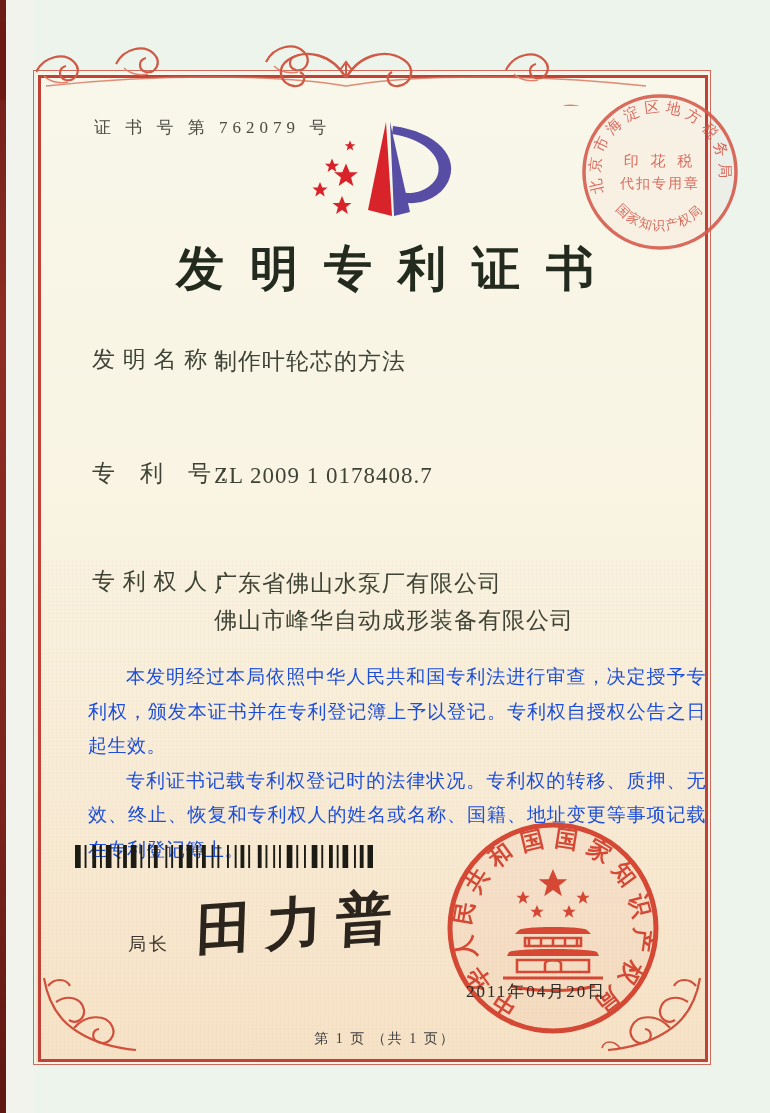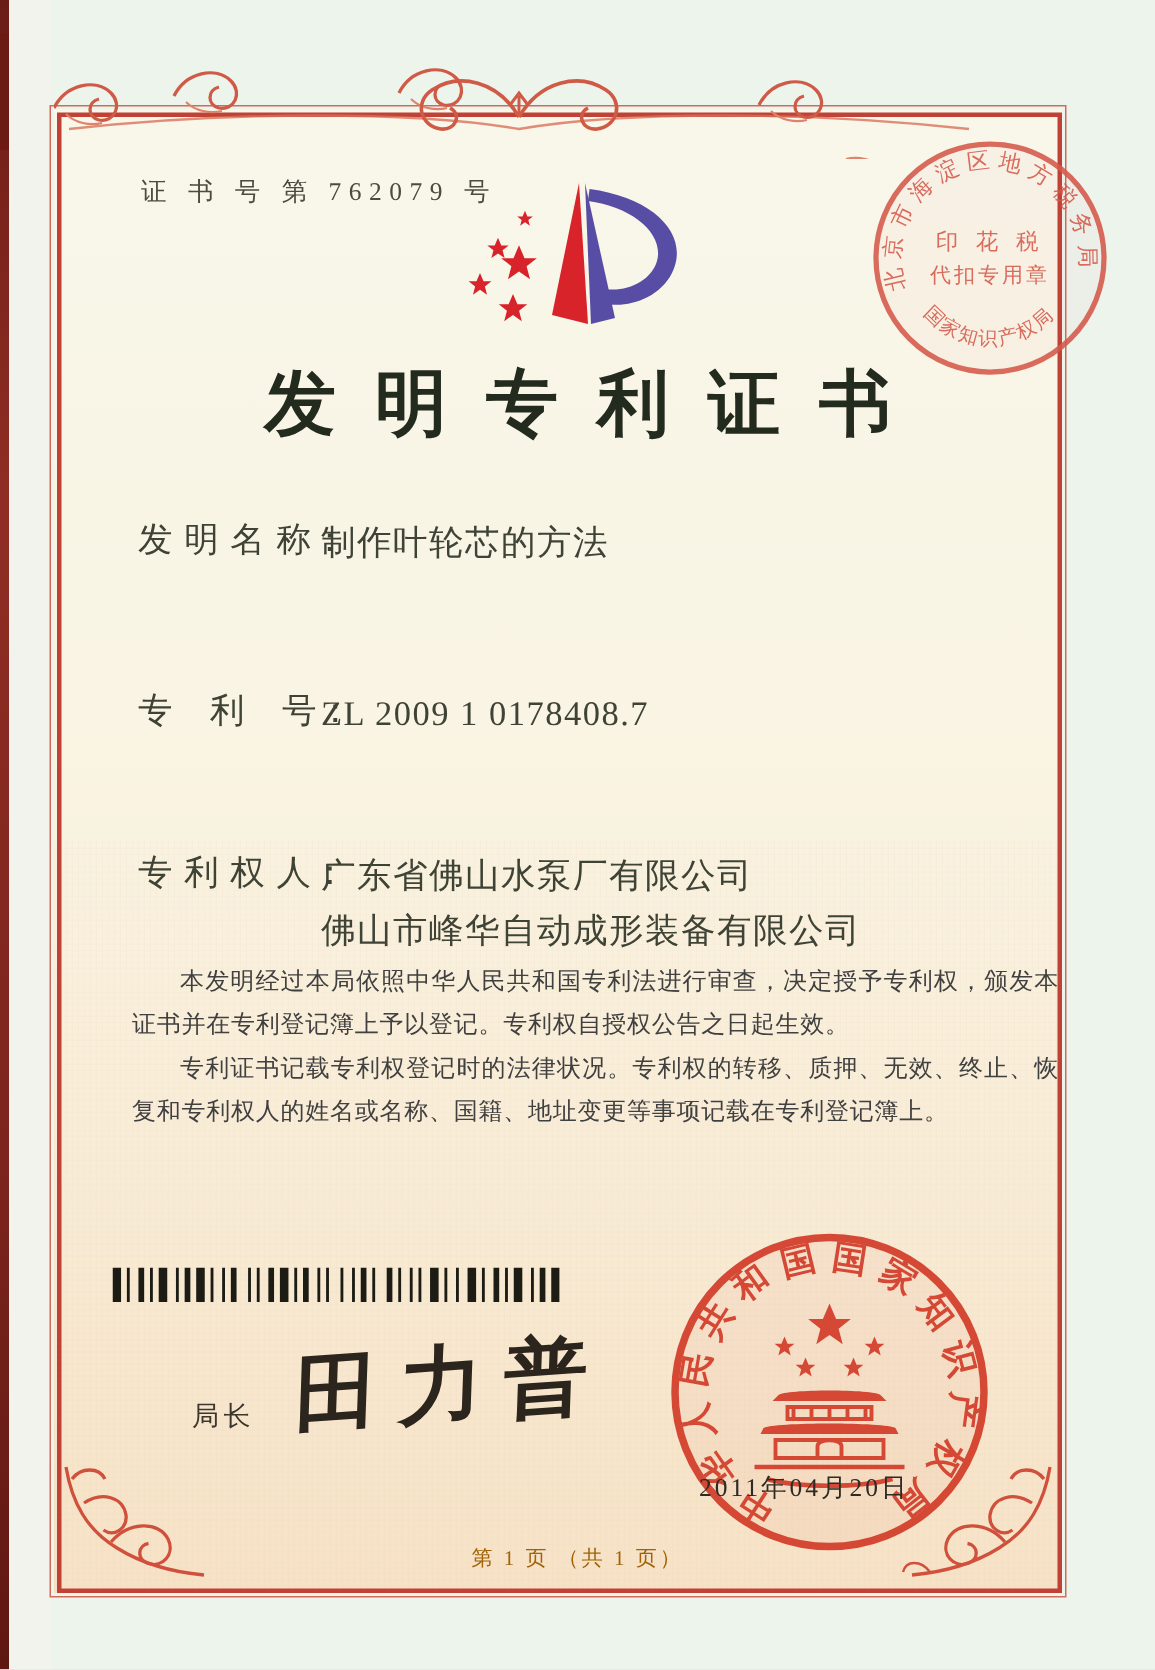--- a/index.html
+++ b/index.html
@@ -31,33 +31,33 @@
   .title{
     position:absolute;left:0;top:237px;width:770px;text-align:center;
     font-size:48px;font-weight:700;color:#232a1e;letter-spacing:26px;text-indent:26px;
   }
   .field{position:absolute;left:92px;font-size:23px;color:#3e4336;letter-spacing:1px;}
   .field .lbl{display:inline-block;width:122px;white-space:pre;vertical-align:top;}
   .field .val{display:inline-block;max-width:470px;vertical-align:top;line-height:1.6;}
   .f-name{top:344px}.f-inv{top:402px}.f-no{top:458px}.f-app{top:514px}
   .f-own{top:566px}.f-grant{top:626px}
   .body-text{
-    position:absolute;left:88px;top:640px;width:618px;
-    font-size:16px;line-height:1.82;color:#404040;text-align:justify;letter-spacing:.5px;
+    position:absolute;left:88px;top:660px;width:618px;
+    font-size:19px;line-height:1.82;color:#1d4ed8;text-align:justify;letter-spacing:.5px;
   }
   .body-text p{margin:0;text-indent:2em;}
   .barcode{position:absolute;left:75px;top:845px;}
   .sig-label{position:absolute;left:128px;top:932px;font-size:18px;color:#3c372e;letter-spacing:3px;}
   .sig-name{
     position:absolute;left:196px;top:886px;font-size:56px;font-weight:700;color:#2b251d;
     letter-spacing:14px;transform:rotate(-4deg) skewX(-6deg);font-family:"Liberation Serif",serif;
   }
   .big-seal{position:absolute;left:443px;top:818px;opacity:.92;}
   .seal-date{position:absolute;left:466px;top:980px;font-size:17px;color:#2e2a24;letter-spacing:2px;z-index:5;}
-  .footer{position:absolute;left:0;top:1030px;width:770px;text-align:center;font-size:14px;color:#a16207;letter-spacing:2px;}
+  .footer{position:absolute;left:0;top:1030px;width:770px;text-align:center;font-size:14px;color:#404040;letter-spacing:2px;}
   svg text{font-family:"Liberation Serif","DejaVu Serif",serif;}
 </style>
 </head>
 <body>
 
 <div class="page">
 
   <div class="binding"></div>
   <div class="binding-blob"></div>
   <div class="page-edge"></div>

